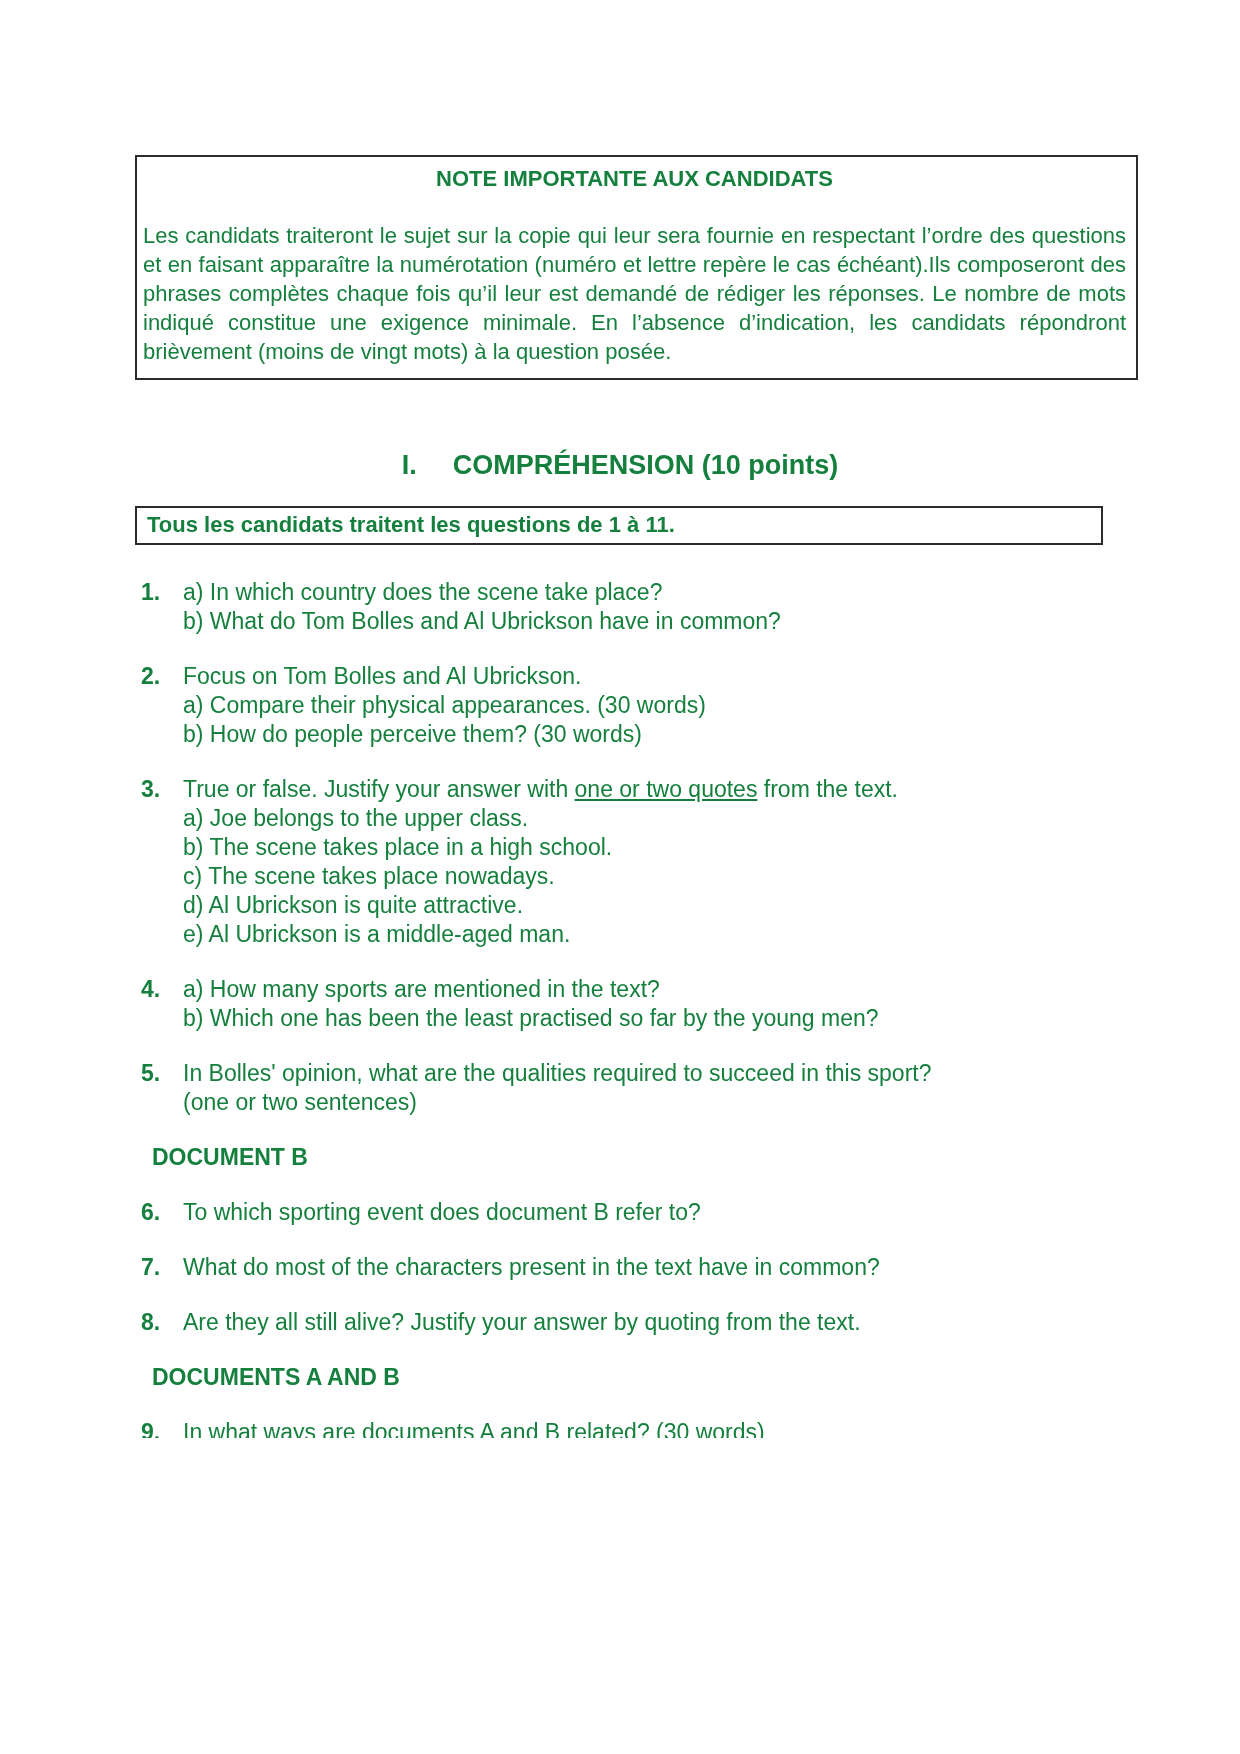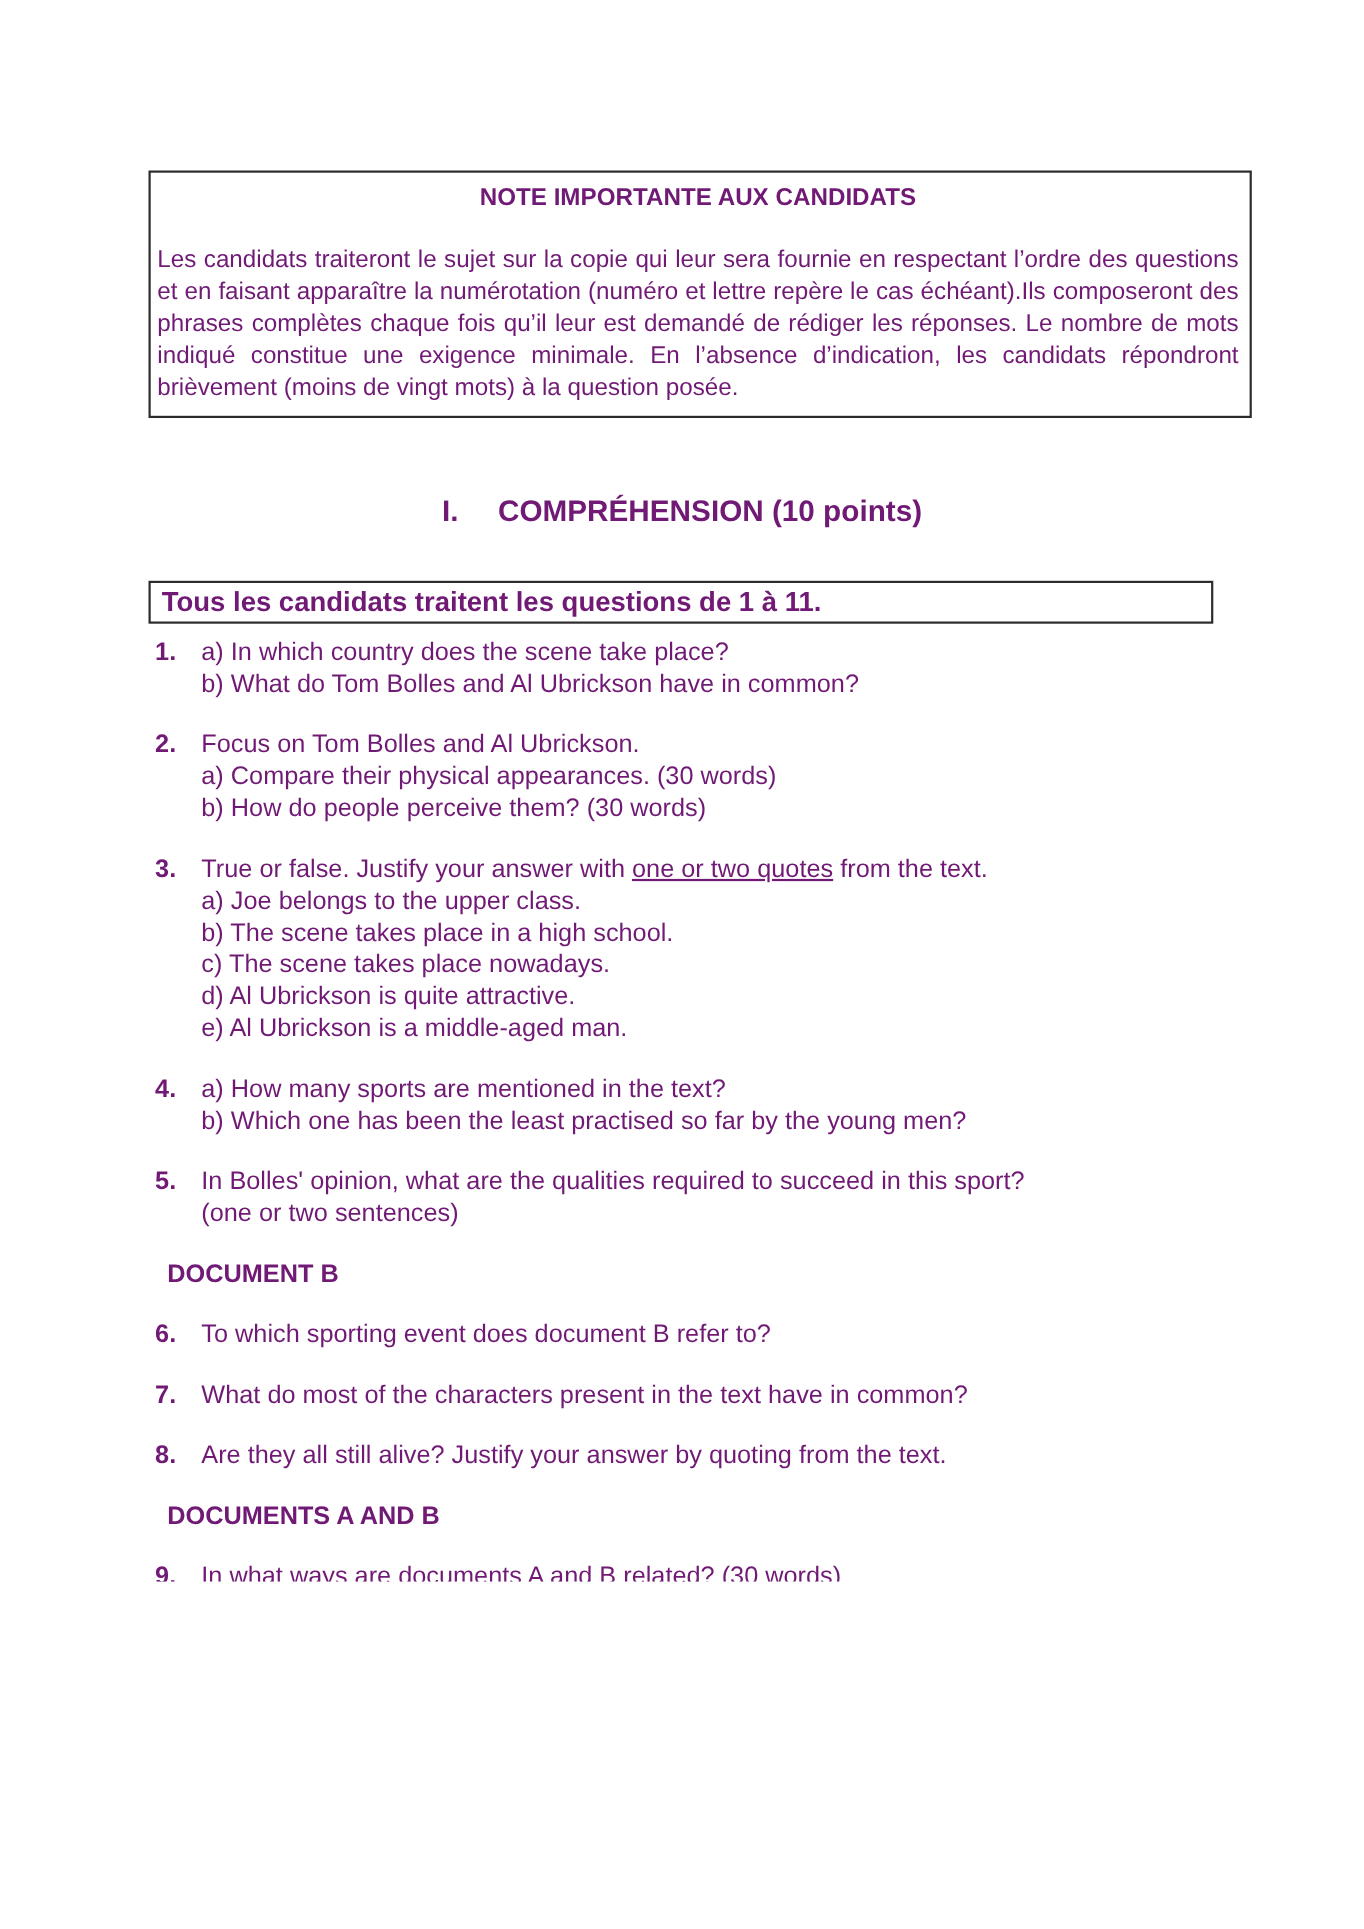--- a/index.html
+++ b/index.html
@@ -2,21 +2,21 @@
 <html><head>
 <meta charset="utf-8">
 <style>
   * { margin: 0; padding: 0; box-sizing: border-box; }
   html, body { background: #ffffff; }
   .page {
     position: relative;
     width: 1240px;
     height: 1438px;
     background: #ffffff;
-    color: #701a75;
+    color: #15803d;
     font-family: "Liberation Sans", sans-serif;
     overflow: hidden;
   }
   .b { font-weight: normal; }
   .u { text-decoration: underline; }
 
   .note-box {
     position: absolute;
     left: 135px;
     top: 155px;
@@ -51,24 +51,23 @@
   .heading-numeral { margin-right: 36px; }
 
   .instruction-box {
     position: absolute;
     left: 135px;
     top: 506px;
     width: 968px;
     border: 2px solid #2b2b2b;
     padding: 3px 6px 4px 10px;
     font-weight: bold;
-    font-size: 25px;
+    font-size: 22px;
     line-height: 28px;
     background: #ffffff;
-    margin-top: 22px;
   }
 
   .content {
     position: absolute;
     left: 141px;
     top: 578px;
     width: 997px;
     font-size: 23px;
     line-height: 29px;
   }

